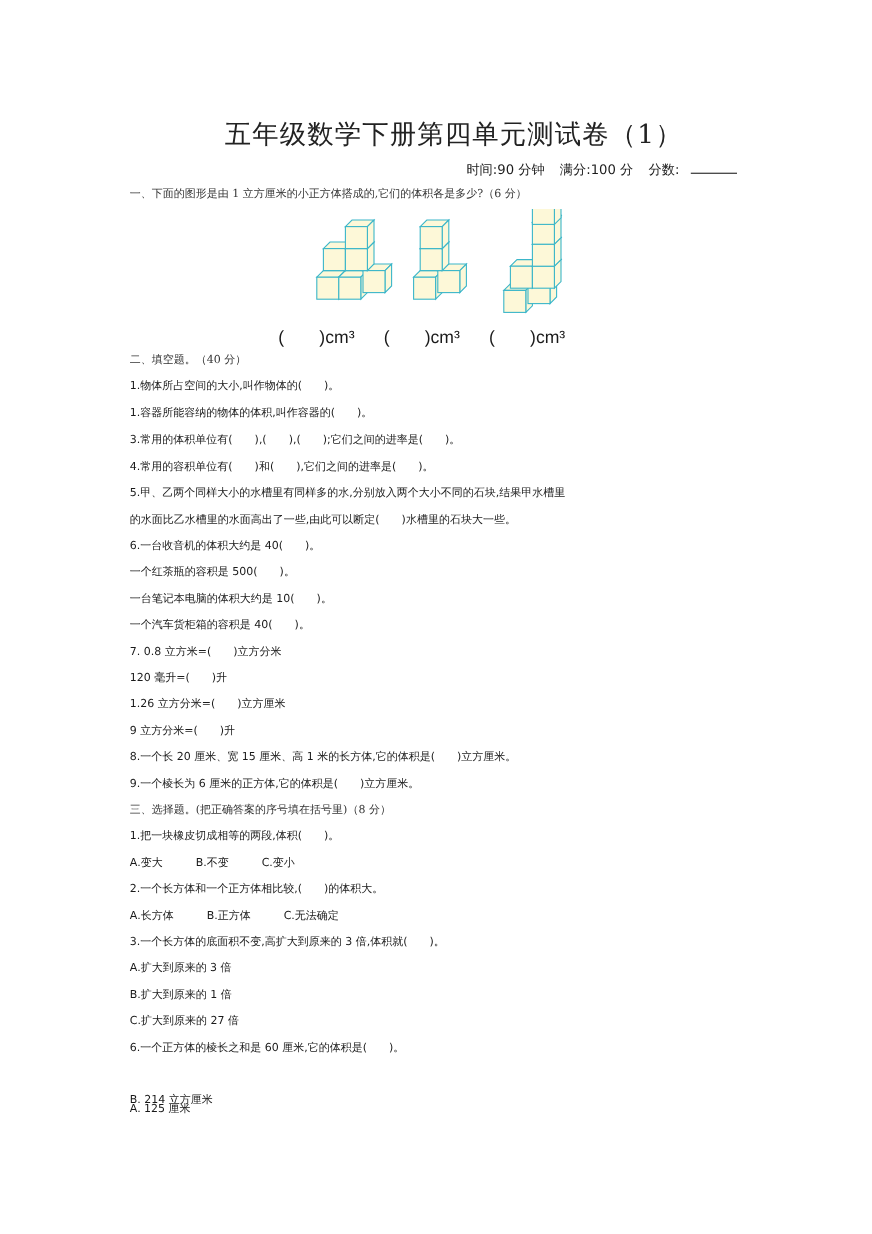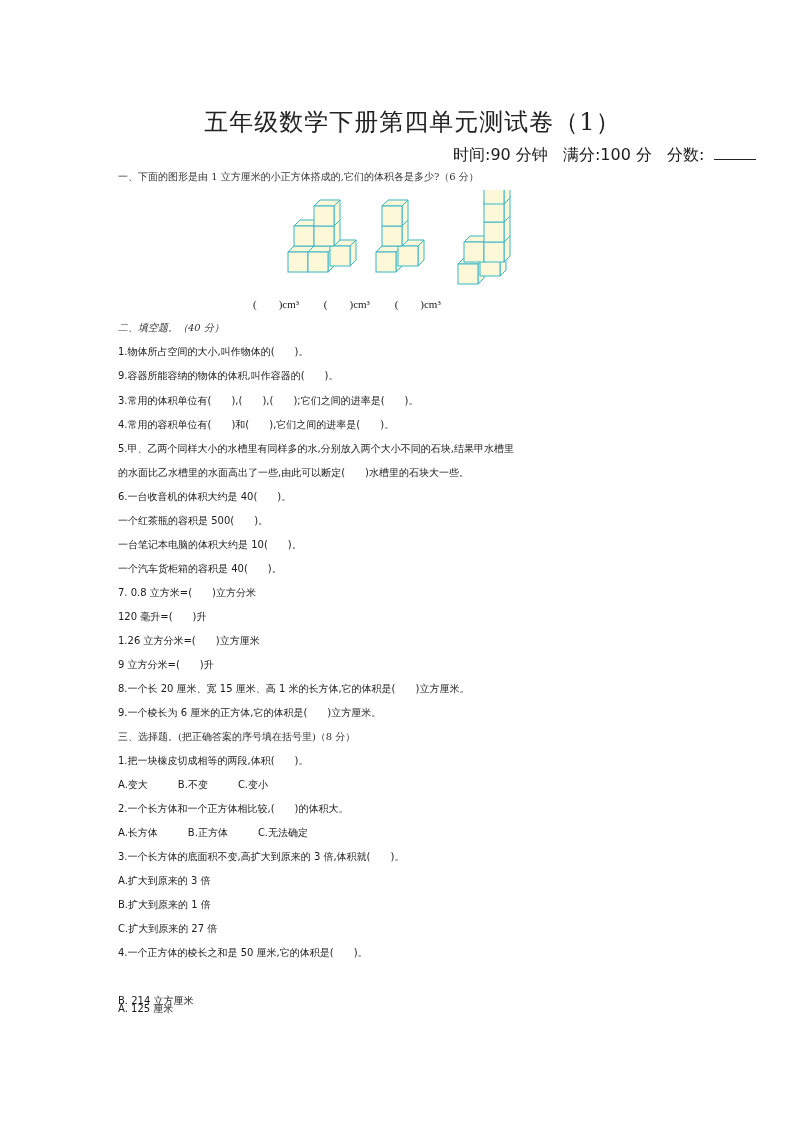--- a/index.html
+++ b/index.html
@@ -1,26 +1,26 @@
 <!DOCTYPE html>
 <html><head>
 <meta charset="utf-8">
 <style>
   html, body { margin: 0; padding: 0; background: #ffffff; }
   body { width: 793px; height: 1122px; position: relative; overflow: hidden;
          font-family: "DejaVu Sans", "Liberation Sans", sans-serif; color: #1a1a1a; }
   .title { position: absolute; top: 106px; left: 0; width: 793px; text-align: center;
            font-family: "DejaVu Serif", "Liberation Serif", serif; font-size: 24px; color: #222; letter-spacing: 1px; padding-left: 16px; }
-  .meta { position: absolute; top: 145px; left: 424px; font-size: 16px; white-space: nowrap; margin-left: 29px; }
+  .meta { position: absolute; top: 145px; left: 424px; font-size: 12px; white-space: nowrap; }
   .meta span { margin-right: 10px; }
   .blank-line { display: inline-block; width: 42px; border-bottom: 1px solid #222; height: 12px; vertical-align: baseline; }
   .line { position: absolute; left: 118px; font-size: 10px; white-space: nowrap; line-height: 16px; }
   .sec { font-family: "DejaVu Serif", "Liberation Serif", serif; color: #333; }
   .figures { position: absolute; top: 190px; left: 280px; width: 240px; height: 95px; }
-  .answers { position: absolute; top: 297px; left: 253px; font-size: 11px; font-family: Liberation Serif, serif; white-space: nowrap; }
+  .answers { position: absolute; top: 297px; left: 253px; font-size: 16px; font-family: Liberation Sans, sans-serif; white-space: nowrap; }
   .answers .slot { display: inline-block; margin-right: 22px; }
 </style>
 </head>
 <body>
 
 <div class="title">五年级数学下册第四单元测试卷（1）</div>
 
 <div class="meta">
   <span>时间:90 分钟</span>
   <span>满分:100 分</span>
@@ -64,23 +64,23 @@
     <use href="#cube" x="26" y="-12"></use>
   </g>
 </svg>
 
 <div class="answers">
   <span class="slot">(　　)cm³</span>
   <span class="slot">(　　)cm³</span>
   <span class="slot">(　　)cm³</span>
 </div>
 
-<div class="line sec" style="top:320px;font-style:italic;">二、填空题。（40 分）</div>
+<div class="line sec" style="top:320px;">二、填空题。（40 分）</div>
 <div class="line" style="top:344px;">1.物体所占空间的大小,叫作物体的(　　)。</div>
-<div class="line" style="top:368px;">9.容器所能容纳的物体的体积,叫作容器的(　　)。</div>
+<div class="line" style="top:368px;">1.容器所能容纳的物体的体积,叫作容器的(　　)。</div>
 <div class="line" style="top:393px;">3.常用的体积单位有(　　),(　　),(　　);它们之间的进率是(　　)。</div>
 <div class="line" style="top:417px;">4.常用的容积单位有(　　)和(　　),它们之间的进率是(　　)。</div>
 <div class="line" style="top:441px;text-align:center;">5.甲、乙两个同样大小的水槽里有同样多的水,分别放入两个大小不同的石块,结果甲水槽里</div>
 <div class="line" style="top:465px;">的水面比乙水槽里的水面高出了一些,由此可以断定(　　)水槽里的石块大一些。</div>
 <div class="line" style="top:489px;">6.一台收音机的体积大约是 40(　　)。</div>
 <div class="line" style="top:513px;">一个红茶瓶的容积是 500(　　)。</div>
 <div class="line" style="top:537px;">一台笔记本电脑的体积大约是 10(　　)。</div>
 <div class="line" style="top:561px;">一个汽车货柜箱的容积是 40(　　)。</div>
 <div class="line" style="top:585px;">7.  0.8 立方米=(　　)立方分米</div>
 <div class="line" style="top:609px;">120 毫升=(　　)升</div>
@@ -91,15 +91,15 @@
 
 <div class="line sec" style="top:729px;">三、选择题。(把正确答案的序号填在括号里)（8 分）</div>
 <div class="line" style="top:753px;">1.把一块橡皮切成相等的两段,体积(　　)。</div>
 <div class="line" style="top:777px;">A.变大　　　B.不变　　　C.变小</div>
 <div class="line" style="top:801px;">2.一个长方体和一个正方体相比较,(　　)的体积大。</div>
 <div class="line" style="top:825px;">A.长方体　　　B.正方体　　　C.无法确定</div>
 <div class="line" style="top:849px;">3.一个长方体的底面积不变,高扩大到原来的 3 倍,体积就(　　)。</div>
 <div class="line" style="top:873px;">A.扩大到原来的 3 倍</div>
 <div class="line" style="top:897px;">B.扩大到原来的 1 倍</div>
 <div class="line" style="top:921px;">C.扩大到原来的 27 倍</div>
-<div class="line" style="top:945px;">4.一个正方体的棱长之和是 50 厘米,它的体积是(　　)。</div>
+<div class="line" style="top:945px;">6.一个正方体的棱长之和是 60 厘米,它的体积是(　　)。</div>
 <div class="line" style="top:969px;margin-top:32px;">A.  125 厘米</div>
 <div class="line" style="top:993px;">B.  214 立方厘米</div>
 
 </body></html>

